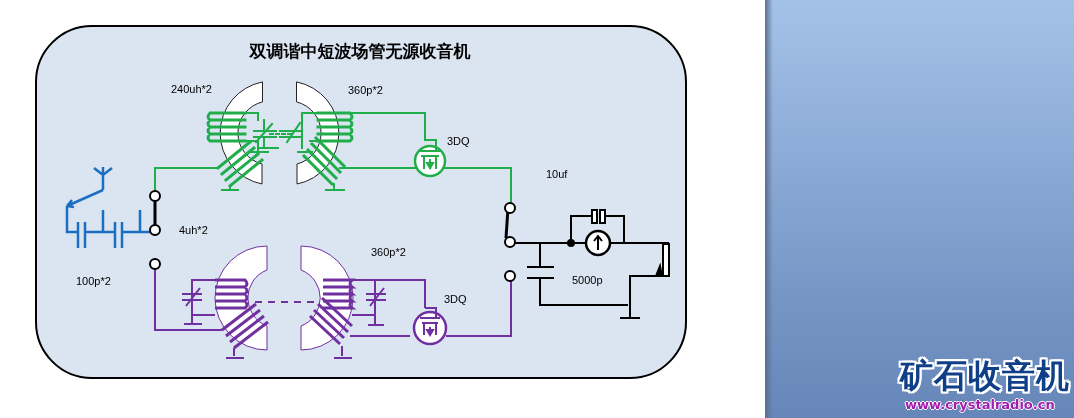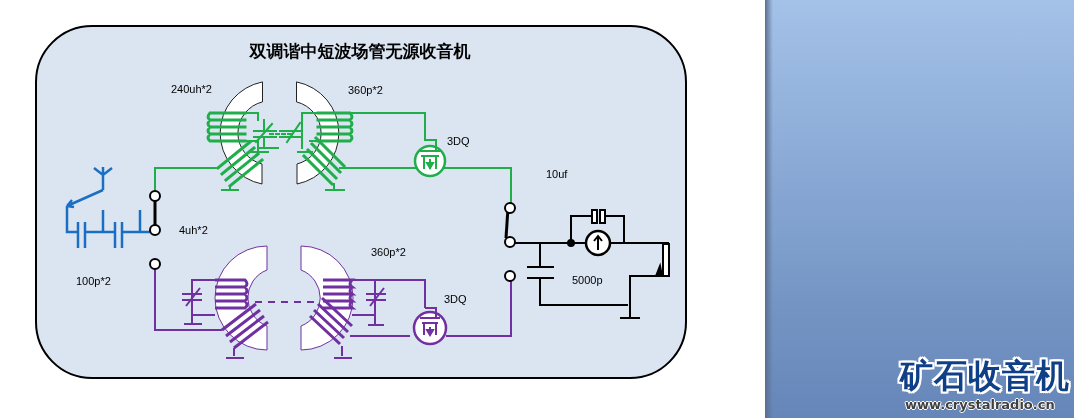--- a/index.html
+++ b/index.html
@@ -6,21 +6,21 @@
   body { width:1074px; height:418px; position:relative; overflow:hidden; background:#ffffff; font-family:"DejaVu Sans", sans-serif; }
   #canvas { position:absolute; left:0; top:0; width:1074px; height:418px; }
   .side-panel { position:absolute; left:765px; top:0; width:309px; height:418px;
     background:linear-gradient(to bottom, #a4c2e8 0%, #8aa9d5 40%, #7394c3 75%, #6686b9 100%); }
   .side-shadow { position:absolute; left:765px; top:0; width:8px; height:418px;
     background:linear-gradient(to right, #5b6f8f, rgba(120,140,180,0)); }
   .logo-cn { position:absolute; left:900px; top:358px; font-family:Liberation Sans, sans-serif; font-weight:bold;
     font-size:33px; color:#0f3f86; letter-spacing:1px;
     text-shadow: -2px 0 #fff, 2px 0 #fff, 0 -2px #fff, 0 2px #fff, -2px -2px #fff, 2px 2px #fff, -2px 2px #fff, 2px -2px #fff; line-height:36px; }
   .logo-url { position:absolute; left:905px; top:397px; font-family:"DejaVu Sans", sans-serif; font-weight:bold;
-    font-size:13px; color:#404040; letter-spacing:0px;
+    font-size:13px; color:#a21caf; letter-spacing:0px;
     text-shadow: -1px 0 #fff, 1px 0 #fff, 0 -1px #fff, 0 1px #fff; line-height:16px; }
   svg text { font-family:"Liberation Sans", sans-serif; }
 </style>
 </head>
 <body>
 
 <div class="side-panel"></div>
 <div class="side-shadow"></div>
 <div class="logo-cn">矿石收音机</div>
 <div class="logo-url">www.crystalradio.cn</div>

